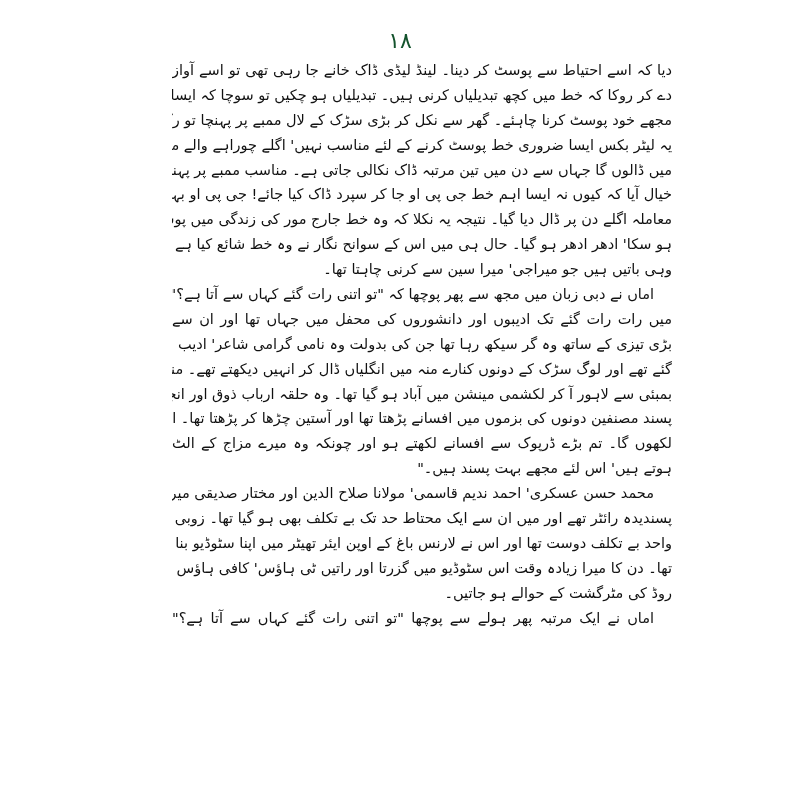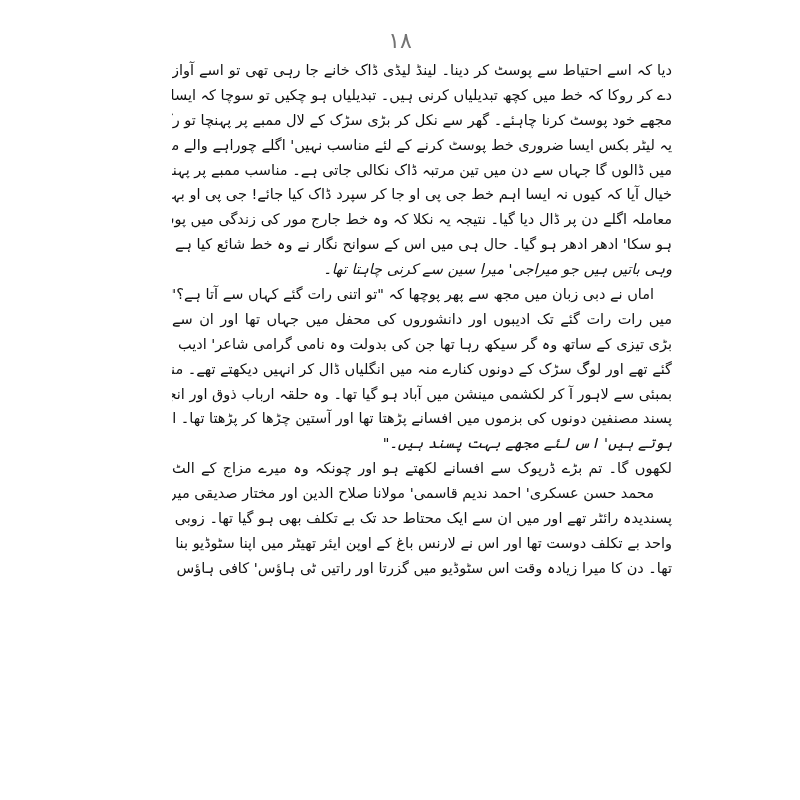--- a/index.html
+++ b/index.html
@@ -1,25 +1,25 @@
 <!DOCTYPE html>
 <html><head>
 <meta charset="utf-8">
 <style>
   html, body { margin: 0; padding: 0; background: #ffffff; }
   body { width: 800px; height: 800px; position: relative; overflow: hidden;
          font-family: "DejaVu Sans", sans-serif; color: #111; }
   .page { position: absolute; left: 0; top: 0; width: 800px; height: 800px; background: #fff; }
   .page-number { position: absolute; top: 28px; left: 380px; width: 40px; text-align: center;
-                 font-size: 22px; color: #737373; }
+                 font-size: 22px; color: #14532d; }
   .body-text { position: absolute; left: 172px; top: 58px; width: 500px; direction: rtl; }
   .line { height: 24.9px; line-height: 24.9px; font-size: 14.5px; white-space: nowrap;
           text-align: justify; text-align-last: justify; overflow: hidden; }
   .line.indent { padding-right: 18px; }
-  .line.last { text-align-last: right; font-style: italic; }
+  .line.last { text-align-last: right; }
 </style>
 </head>
 <body>
 
 <div class="page">
   <div class="page-number">۱۸</div>
   <div class="body-text" id="body">
       <div class="line">دیا کہ اسے احتیاط سے پوسٹ کر دینا۔ لینڈ لیڈی ڈاک خانے جا رہی تھی تو اسے آواز</div>
       <div class="line">دے کر روکا کہ خط میں کچھ تبدیلیاں کرنی ہیں۔ تبدیلیاں ہو چکیں تو سوچا کہ ایسا اہم خط</div>
       <div class="line">مجھے خود پوسٹ کرنا چاہئے۔ گھر سے نکل کر بڑی سڑک کے لال ممبے پر پہنچا تو رک گیا کہ</div>
@@ -28,20 +28,22 @@
       <div class="line">خیال آیا کہ کیوں نہ ایسا اہم خط جی پی او جا کر سپرد ڈاک کیا جائے! جی پی او بہت دور تھا۔</div>
       <div class="line">معاملہ اگلے دن پر ڈال دیا گیا۔ نتیجہ یہ نکلا کہ وہ خط جارج مور کی زندگی میں پوسٹ ہی نہ</div>
       <div class="line">ہو سکا' ادھر ادھر ہو گیا۔ حال ہی میں اس کے سوانح نگار نے وہ خط شائع کیا ہے جس میں</div>
       <div class="line last">وہی باتیں ہیں جو میراجی' میرا سین سے کرنی چاہتا تھا۔</div>
       <div class="line indent">اماں نے دبی زبان میں مجھ سے پھر پوچھا کہ "تو اتنی رات گئے کہاں سے آتا ہے؟"</div>
       <div class="line">میں رات رات گئے تک ادیبوں اور دانشوروں کی محفل میں جہاں تھا اور ان سے</div>
       <div class="line">بڑی تیزی کے ساتھ وہ گر سیکھ رہا تھا جن کی بدولت وہ نامی گرامی شاعر' ادیب اور مفکر بن</div>
       <div class="line">گئے تھے اور لوگ سڑک کے دونوں کنارے منہ میں انگلیاں ڈال کر انہیں دیکھتے تھے۔ منٹو</div>
       <div class="line">بمبئی سے لاہور آ کر لکشمی مینشن میں آباد ہو گیا تھا۔ وہ حلقہ ارباب ذوق اور انجمن ترقی</div>
       <div class="line">پسند مصنفین دونوں کی بزموں میں افسانے پڑھتا تھا اور آستین چڑھا کر پڑھتا تھا۔ اس نے</div>
+      <div class="line">لکھوں گا۔ تم بڑے ڈرپوک سے افسانے لکھتے ہو اور چونکہ وہ میرے مزاج کے الٹ</div>
       <div class="line last">ہوتے ہیں' اس لئے مجھے بہت پسند ہیں۔"</div>
-      <div class="line">لکھوں گا۔ تم بڑے ڈرپوک سے افسانے لکھتے ہو اور چونکہ وہ میرے مزاج کے الٹ</div>
       <div class="line indent">محمد حسن عسکری' احمد ندیم قاسمی' مولانا صلاح الدین اور مختار صدیقی میرے</div>
       <div class="line">پسندیدہ رائٹر تھے اور میں ان سے ایک محتاط حد تک بے تکلف بھی ہو گیا تھا۔ زوبی میرا</div>
       <div class="line">واحد بے تکلف دوست تھا اور اس نے لارنس باغ کے اوپن ایئر تھیٹر میں اپنا سٹوڈیو بنا لیا</div>
       <div class="line">تھا۔ دن کا میرا زیادہ وقت اس سٹوڈیو میں گزرتا اور راتیں ٹی ہاؤس' کافی ہاؤس اور مال</div>
+      <div class="line last">روڈ کی مٹرگشت کے حوالے ہو جاتیں۔</div>
+      <div class="line indent">اماں نے ایک مرتبہ پھر ہولے سے پوچھا "تو اتنی رات گئے کہاں سے آتا ہے؟"</div>
     </div>
 </div>
 
 </body></html>

